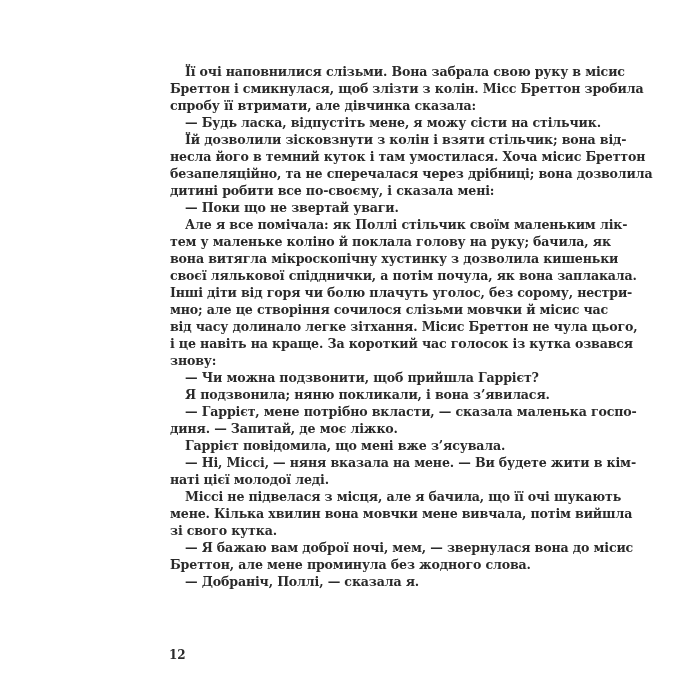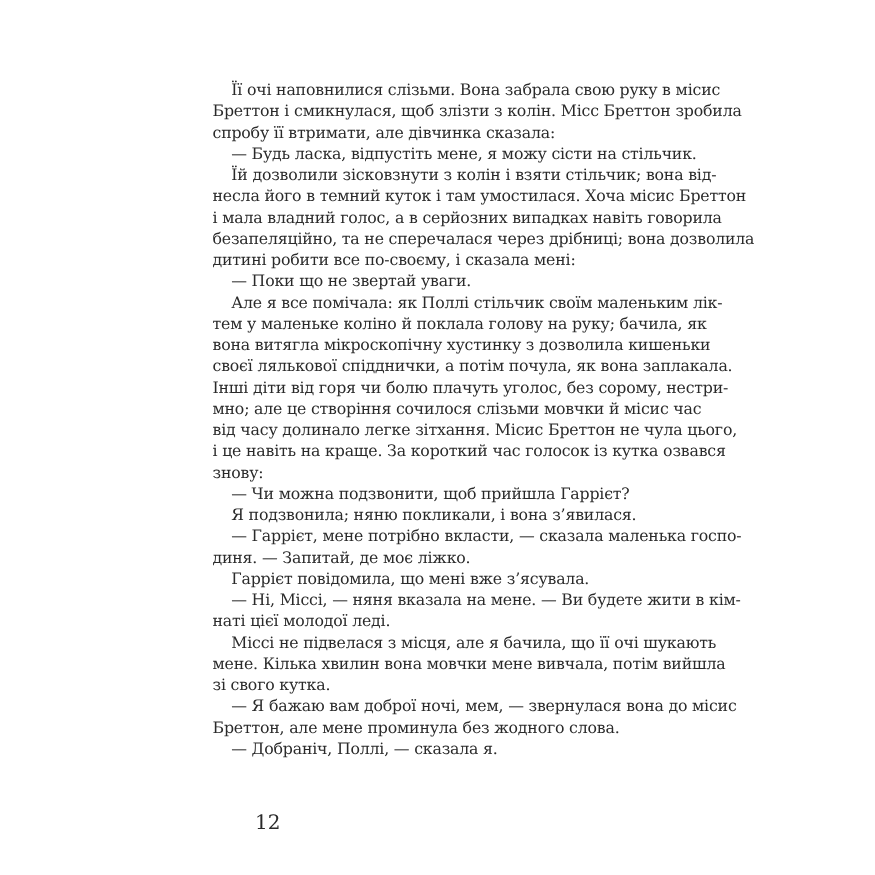--- a/index.html
+++ b/index.html
@@ -11,20 +11,21 @@
       width: 700px;
       height: 700px;
       position: relative;
       overflow: hidden;
     }
     .page {
       position: absolute;
       left: 0; top: 0;
       width: 672px; height: 700px;
       background: #ffffff;
+      font-weight: bold;
     }
     .text-block {
       position: absolute;
       left: 170px;
       top: 63px;
       width: 378px;
       font-family: "DejaVu Serif", "Liberation Serif", serif;
       font-size: 12.6px;
       line-height: 17.03px;
       color: #2a2a2a;
@@ -37,37 +38,35 @@
       text-align-last: justify;
       height: 17.03px;
     }
     .line.indent { padding-left: 15px; }
     .line.last { text-align-last: left; }
     .page-number {
       position: absolute;
       left: 169px;
       top: 648px;
       font-family: "DejaVu Serif", "Liberation Serif", serif;
-      font-size: 16px;
+      font-size: 12px;
       color: #2a2a2a;
-      margin-left: 35px;
     }
   </style>
 </head>
 <body>
 
 <div class="page">
   <div class="text-block" id="text-block">
       <span class="line indent">Її очі наповнилися слізьми. Вона забрала свою руку в місис</span>
       <span class="line">Бреттон і смикнулася, щоб злізти з колін. Місс Бреттон зробила</span>
       <span class="line last">спробу її втримати, але дівчинка сказала:</span>
       <span class="line indent last">— Будь ласка, відпустіть мене, я можу сісти на стільчик.</span>
       <span class="line indent">Їй дозволили зісковзнути з колін і взяти стільчик; вона від-</span>
       <span class="line">несла його в темний куток і там умостилася. Хоча місис Бреттон</span>
-      <span class="line">і мала владний голос, а в серйозних випадках навіть говорила</span>
       <span class="line">безапеляційно, та не сперечалася через дрібниці; вона дозволила</span>
       <span class="line last">дитині робити все по-своєму, і сказала мені:</span>
       <span class="line indent last">— Поки що не звертай уваги.</span>
       <span class="line indent">Але я все помічала: як Поллі стільчик своїм маленьким лік-</span>
       <span class="line">тем у маленьке коліно й поклала голову на руку; бачила, як</span>
       <span class="line">вона витягла мікроскопічну хустинку з дозволила кишеньки</span>
       <span class="line">своєї лялькової спідднички, а потім почула, як вона заплакала.</span>
       <span class="line">Інші діти від горя чи болю плачуть уголос, без сорому, нестри-</span>
       <span class="line">мно; але це створіння сочилося слізьми мовчки й місис час</span>
       <span class="line">від часу долинало легке зітхання. Місис Бреттон не чула цього,</span>

